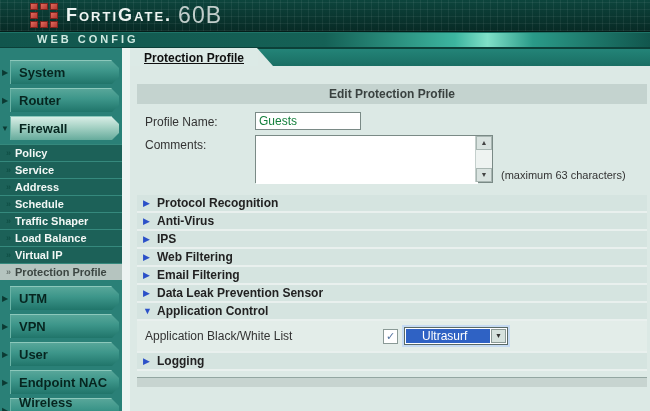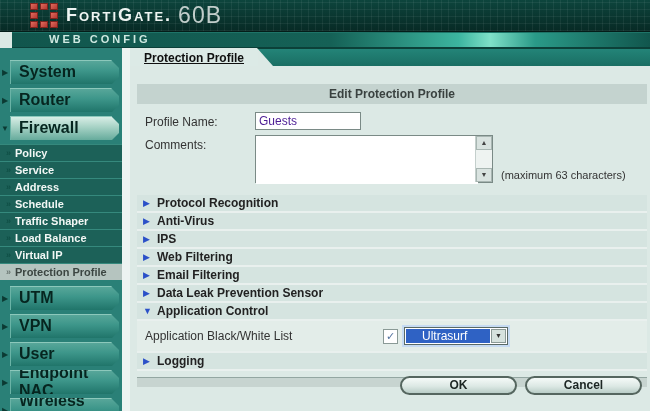--- a/index.html
+++ b/index.html
@@ -18,39 +18,39 @@
   }
   .logo-grid{margin-left:30px;display:grid;grid-template-columns:repeat(3,8px);grid-auto-rows:7px;gap:2px;}
   .logo-grid .tile{background:linear-gradient(135deg,#e06a5e,#b23830);border:1px solid #7e241e;box-sizing:border-box;}
   .logo-grid .hole{background:transparent;border:none;}
   .brand-txt{margin-left:8px;color:#eef4f2;font-weight:bold;font-size:18px;letter-spacing:2px;font-variant:small-caps;}
   .brand-model{color:#c2cecb;font-weight:normal;letter-spacing:1px;margin-left:6px;font-variant:normal;font-size:23px;}
   .hdr-band{
     height:14px;position:relative;
     background:linear-gradient(90deg,#11564d 0%,#14615६ 45%,#14615c 45%,#3cb59f 70%,#7fe0c8 75%,#2a9a88 82%,#11564d 100%);
     background:linear-gradient(90deg,#11564d 0%,#156156 50%,#3cb59f 70%,#7fe0c8 75%,#2a9a88 82%,#11564d 100%);
-    border-top:1px solid #1e7468;border-bottom:1px solid #0b4039;margin-left:12px;
+    border-top:1px solid #1e7468;border-bottom:1px solid #0b4039;
   }
   .hdr-band .webconfig{position:absolute;left:37px;top:0;line-height:13px;color:#cfe9e1;font-size:11px;font-weight:bold;letter-spacing:3px;}
 
   
   .body{display:flex;height:366px;}
   .sidebar{width:122px;background:#2a8077;flex:none;padding-top:12px;box-sizing:border-box;}
   .vsep{width:8px;background:#edf3f1;flex:none;}
   .main{flex:1;background:#dce9e5;min-width:0;}
 
   
   .navrow{display:flex;align-items:stretch;height:24px;margin:0 0 4px 0;}
   .nav-arrow{width:10px;flex:none;display:flex;align-items:center;justify-content:center;color:#0b3a33;font-size:8px;}
   .nav-btn{
     flex:1;margin-right:3px;
     background:linear-gradient(180deg,#5aa89b 0%,#3d968a 45%,#20756a 100%);
     clip-path:polygon(0 0, calc(100% - 8px) 0, 100% 8px, 100% calc(100% - 7px), calc(100% - 7px) 100%, 0 100%);
     box-shadow:inset 0 1px 0 #8cc8bb, inset 1px 0 0 #6ab3a6;
-    color:#06251f;font-weight:bold;font-size:16px;
+    color:#06251f;font-weight:bold;font-size:13px;
     display:flex;align-items:center;padding-left:9px;cursor:pointer;
   }
   .navrow.expanded .nav-btn{background:linear-gradient(180deg,#ddf0e9 0%,#a8d3c6 45%,#66ab9c 100%);}
   .submenu{margin:1px 0 6px 0;}
   .subitem{
     height:16px;border-top:1px solid #35897d;background:#1c6158;
     color:#f2f7f5;font-size:11px;font-weight:bold;
     display:flex;align-items:center;padding-left:6px;cursor:pointer;
   }
   .subitem .bullet{color:#0f4f46;font-size:9px;margin-right:4px;}
@@ -66,21 +66,21 @@
   .tabbar{flex:1;margin-left:-1px;background:linear-gradient(180deg,#238478 0%,#1a6e63 100%);
     clip-path:polygon(0 0,100% 0,100% 100%,16px 100%);border-top:1px solid #0c4138;}
   .panel{margin:18px 3px 0 7px;}
   .title-band{height:20px;background:#c4d3cf;text-align:center;line-height:20px;
     font-size:12px;font-weight:bold;color:#3a4240;}
 
   .form{margin-top:8px;}
   .frow{display:flex;margin-bottom:5px;}
   .flabel{flex:0 0 110px;padding-left:8px;font-size:12px;color:#333;padding-top:3px;}
   .tinput{width:98px;height:14px;border:1px solid #7a8a86;background:#fff;font-size:12px;
-    font-family:"Liberation Sans",sans-serif;color:#4c1d95;padding:1px 3px;}
+    font-family:"Liberation Sans",sans-serif;color:#15803d;padding:1px 3px;}
   .ta-wrap{position:relative;width:236px;height:46px;background:#fff;border:1px solid #7a8a86;}
   .ta-wrap textarea{position:absolute;left:0;top:0;width:218px;height:44px;border:none;resize:none;
     font-family:"Liberation Sans",sans-serif;font-size:11px;outline:none;background:#fff;}
   .ta-sb{position:absolute;right:0;top:0;bottom:0;width:16px;background:#eef3f1;
     display:flex;flex-direction:column;justify-content:space-between;border-left:1px solid #c4cfcc;}
   .sb-btn{height:14px;background:#d9e3e0;border:1px solid #a8b6b2;box-sizing:border-box;
     font-size:7px;color:#444;text-align:center;line-height:12px;cursor:pointer;}
   .ta-note{align-self:flex-end;margin-left:8px;font-size:11px;color:#333;padding-bottom:2px;margin-top:22px;}
 
   .sections{margin-top:12px;}
@@ -301,21 +301,17 @@
           </div>
 
           <div class="sec">
             <span class="tri">▶</span>
             <span class="sec-label">Logging</span>
           </div>
         </div>
 
         <div class="footer">
           <div class="footer-band"></div>
-          <div class="btn-row">
-            <div class="pill-btn">OK</div>
-            <div class="pill-btn">Cancel</div>
-          </div>
         </div>
       </div>
     </div>
   </div>
 </div>
 
 </body></html>

